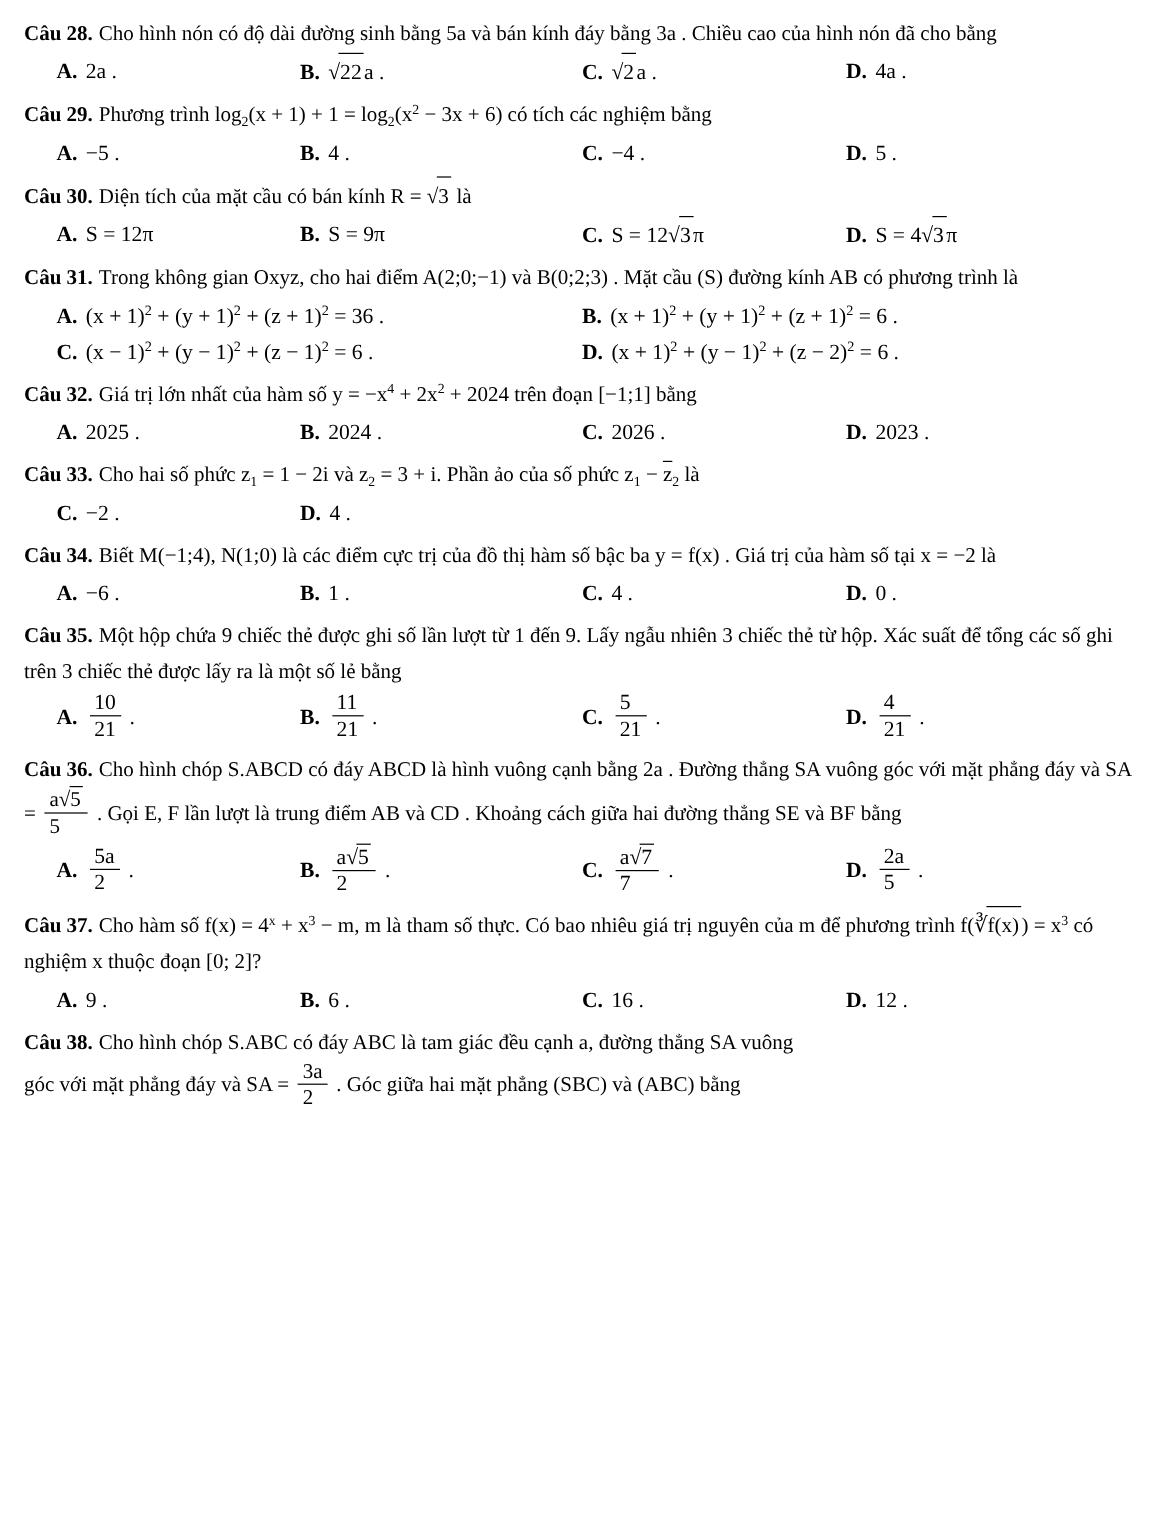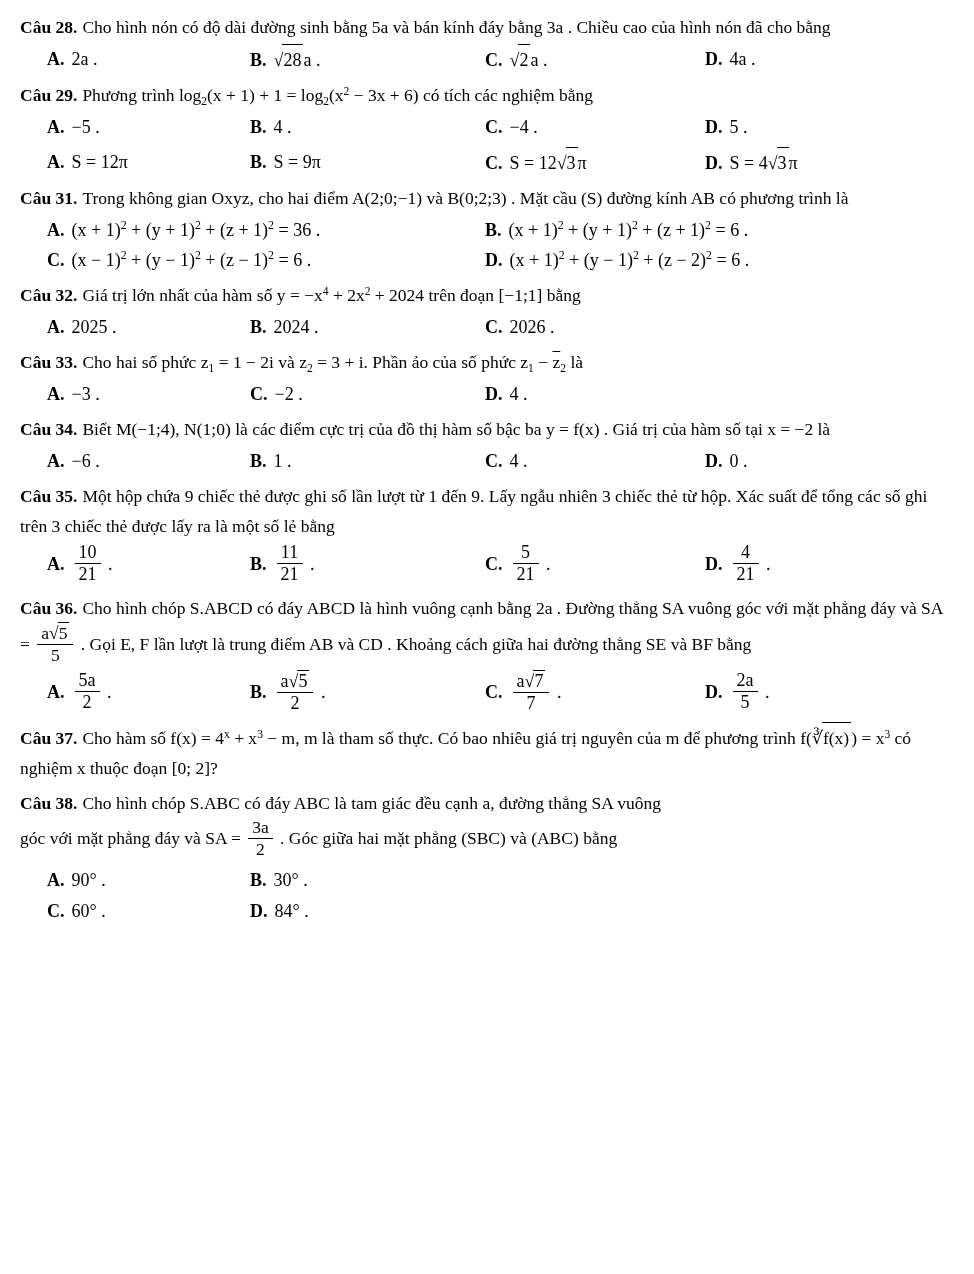--- a/index.html
+++ b/index.html
@@ -36,21 +36,21 @@
   .a-key { font-weight: bold; margin-right: 7px; }
   .narrow-text { max-width: 670px; }
 
   sub, sup { font-size: 66%; line-height: 0; }
   sub { vertical-align: -0.35em; }
   sup { vertical-align: 0.55em; }
 
   .frac {
     display: inline-flex;
     flex-direction: column;
-    text-align: center;
+    text-align: left;
     vertical-align: middle;
     margin: 1px 3px;
     line-height: 1.18;
     position: relative;
     top: -2px;
   }
   .frac .fnum { padding: 0 4px; border-bottom: 1.4px solid #000; }
   .frac .fden { padding: 0 4px; }
 
   .sqrt { white-space: nowrap; }
@@ -78,21 +78,21 @@
 <body>
 
 <div class="page">
 
   <div id="questions">
   <div class="question">
     <div class="q-text"><b class="q-label">Câu 28.</b><span class="q-body">Cho hình nón có độ dài đường sinh bằng 5a và bán kính đáy bằng 3a . Chiều cao của hình nón đã cho bằng</span></div>
     <div class="answers cols4">
   <span class="answer"><b class="a-key">A.</b><span class="a-text">2a .</span></span>
 
-  <span class="answer"><b class="a-key">B.</b><span class="a-text"><span class="sqrt"><span class="rad">√</span><span class="vinc">28</span></span>a .</span></span>
+  <span class="answer"><b class="a-key">B.</b><span class="a-text"><span class="sqrt"><span class="rad">√</span><span class="vinc">22</span></span>a .</span></span>
 
   <span class="answer"><b class="a-key">C.</b><span class="a-text"><span class="sqrt"><span class="rad">√</span><span class="vinc">2</span></span>a .</span></span>
 
   <span class="answer"><b class="a-key">D.</b><span class="a-text">4a .</span></span>
 </div>
   </div>
 
   <div class="question">
     <div class="q-text"><b class="q-label">Câu 29.</b><span class="q-body">Phương trình log<sub>2</sub>(x + 1) + 1 = log<sub>2</sub>(x<sup>2</sup> − 3x + 6) có tích các nghiệm bằng</span></div>
     <div class="answers cols4">
@@ -100,20 +100,21 @@
 
   <span class="answer"><b class="a-key">B.</b><span class="a-text">4 .</span></span>
 
   <span class="answer"><b class="a-key">C.</b><span class="a-text">−4 .</span></span>
 
   <span class="answer"><b class="a-key">D.</b><span class="a-text">5 .</span></span>
 </div>
   </div>
 
   <div class="question">
+    <div class="q-text"><b class="q-label">Câu 30.</b><span class="q-body">Diện tích của mặt cầu có bán kính R = <span class="sqrt"><span class="rad">√</span><span class="vinc">3</span></span> là</span></div>
     <div class="answers cols4">
   <span class="answer"><b class="a-key">A.</b><span class="a-text">S = 12π</span></span>
 
   <span class="answer"><b class="a-key">B.</b><span class="a-text">S = 9π</span></span>
 
   <span class="answer"><b class="a-key">C.</b><span class="a-text">S = 12<span class="sqrt"><span class="rad">√</span><span class="vinc">3</span></span>π</span></span>
 
   <span class="answer"><b class="a-key">D.</b><span class="a-text">S = 4<span class="sqrt"><span class="rad">√</span><span class="vinc">3</span></span>π</span></span>
 </div>
   </div>
@@ -133,27 +134,27 @@
 
   <div class="question">
     <div class="q-text"><b class="q-label">Câu 32.</b><span class="q-body">Giá trị lớn nhất của hàm số y = −x<sup>4</sup> + 2x<sup>2</sup> + 2024 trên đoạn [−1;1] bằng</span></div>
     <div class="answers cols4">
   <span class="answer"><b class="a-key">A.</b><span class="a-text">2025 .</span></span>
 
   <span class="answer"><b class="a-key">B.</b><span class="a-text">2024 .</span></span>
 
   <span class="answer"><b class="a-key">C.</b><span class="a-text">2026 .</span></span>
 
+  <span class="answer"><b class="a-key">D.</b><span class="a-text">2023 .</span></span>
 </div>
   </div>
 
   <div class="question">
     <div class="q-text"><b class="q-label">Câu 33.</b><span class="q-body">Cho hai số phức z<sub>1</sub> = 1 − 2i và z<sub>2</sub> = 3 + i. Phần ảo của số phức z<sub>1</sub> − <span class="ol">z</span><sub>2</sub> là</span></div>
     <div class="answers cols4">
-  <span class="answer"><b class="a-key">A.</b><span class="a-text">−3 .</span></span>
 
 
   <span class="answer"><b class="a-key">C.</b><span class="a-text">−2 .</span></span>
 
   <span class="answer"><b class="a-key">D.</b><span class="a-text">4 .</span></span>
 </div>
   </div>
 
   <div class="question">
     <div class="q-text"><b class="q-label">Câu 34.</b><span class="q-body">Biết M(−1;4), N(1;0) là các điểm cực trị của đồ thị hàm số bậc ba y = f(x) . Giá trị của hàm số tại x = −2 là</span></div>
@@ -216,20 +217,29 @@
 
   <span class="answer"><b class="a-key">D.</b><span class="a-text"><span class="frac">
                 <span class="fnum">2a</span>
                 <span class="fden">5</span>
               </span> .</span></span>
 </div>
   </div>
 
   <div class="question">
     <div class="q-text"><b class="q-label">Câu 37.</b><span class="q-body">Cho hàm số f(x) = 4<sup>x</sup> + x<sup>3</sup> − m, m là tham số thực. Có bao nhiêu giá trị nguyên của m để phương trình f(<span class="sqrt"><span class="rad">∛</span><span class="vinc">f(x)</span></span>) = x<sup>3</sup> có nghiệm x thuộc đoạn [0; 2]?</span></div>
+    <div class="answers cols4">
+  <span class="answer"><b class="a-key">A.</b><span class="a-text">9 .</span></span>
+
+  <span class="answer"><b class="a-key">B.</b><span class="a-text">6 .</span></span>
+
+  <span class="answer"><b class="a-key">C.</b><span class="a-text">16 .</span></span>
+
+  <span class="answer"><b class="a-key">D.</b><span class="a-text">12 .</span></span>
+</div>
   </div>
 
   <div class="question">
     <div class="q-text narrow-text"><b class="q-label">Câu 38.</b><span class="q-body">Cho hình chóp S.ABC có đáy ABC là tam giác đều cạnh a, đường thẳng SA vuông góc với mặt phẳng đáy và SA = <span class="frac">
               <span class="fnum">3a</span>
               <span class="fden">2</span>
             </span> . Góc giữa hai mặt phẳng (SBC) và (ABC) bằng</span></div>
     <div class="answers cols2n">
   <span class="answer"><b class="a-key">A.</b><span class="a-text">90° .</span></span>
 

